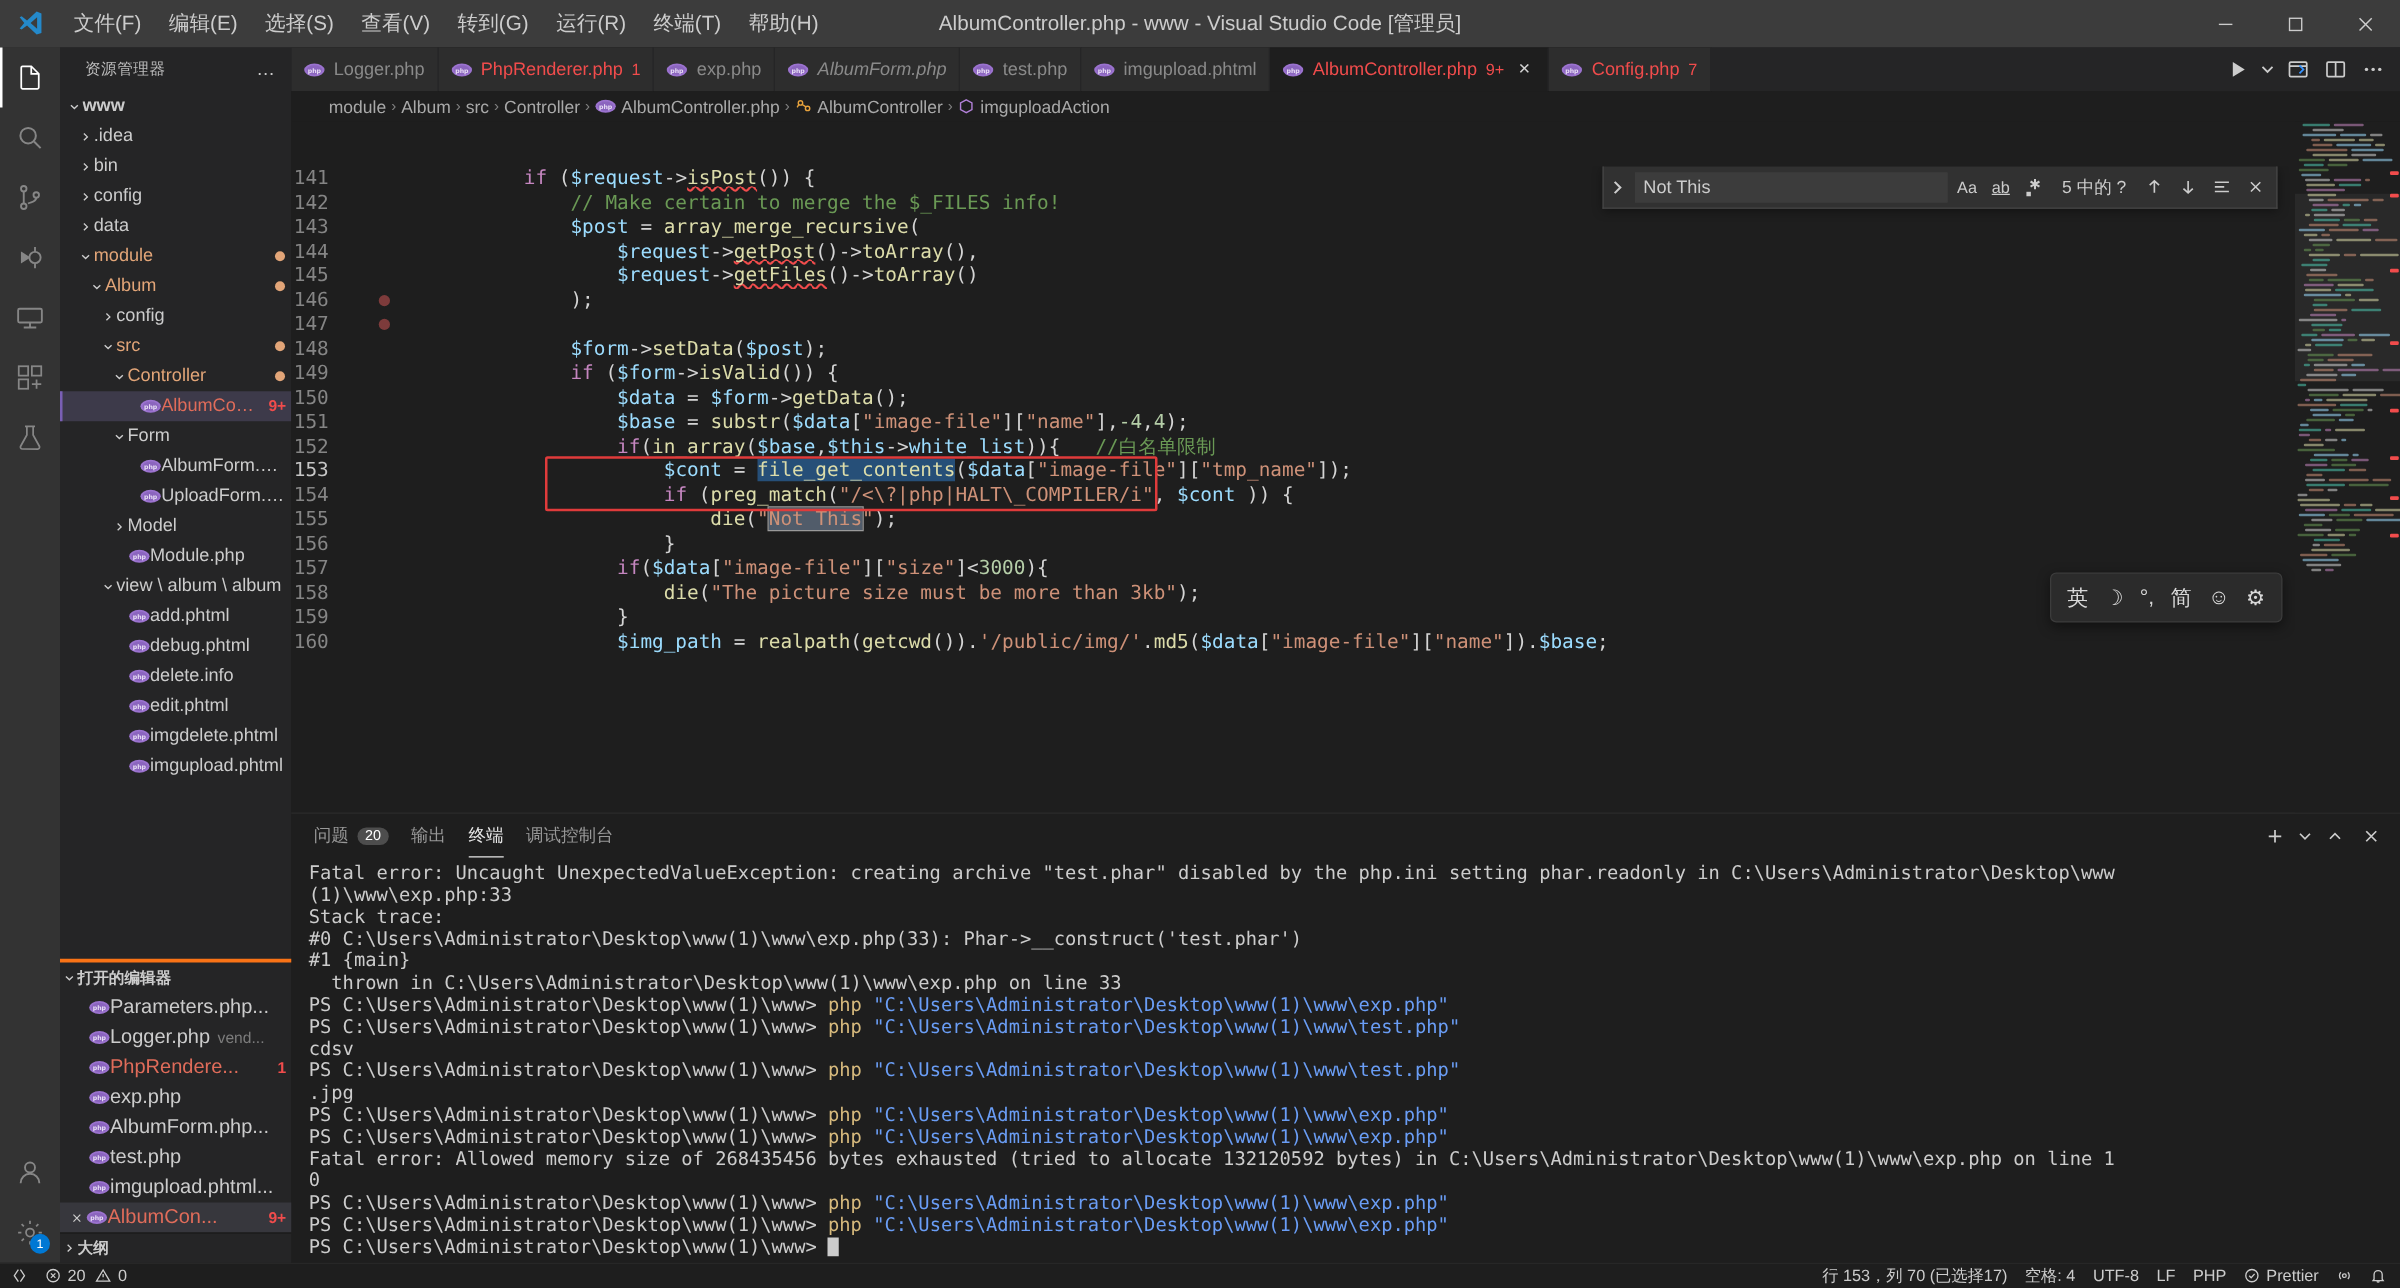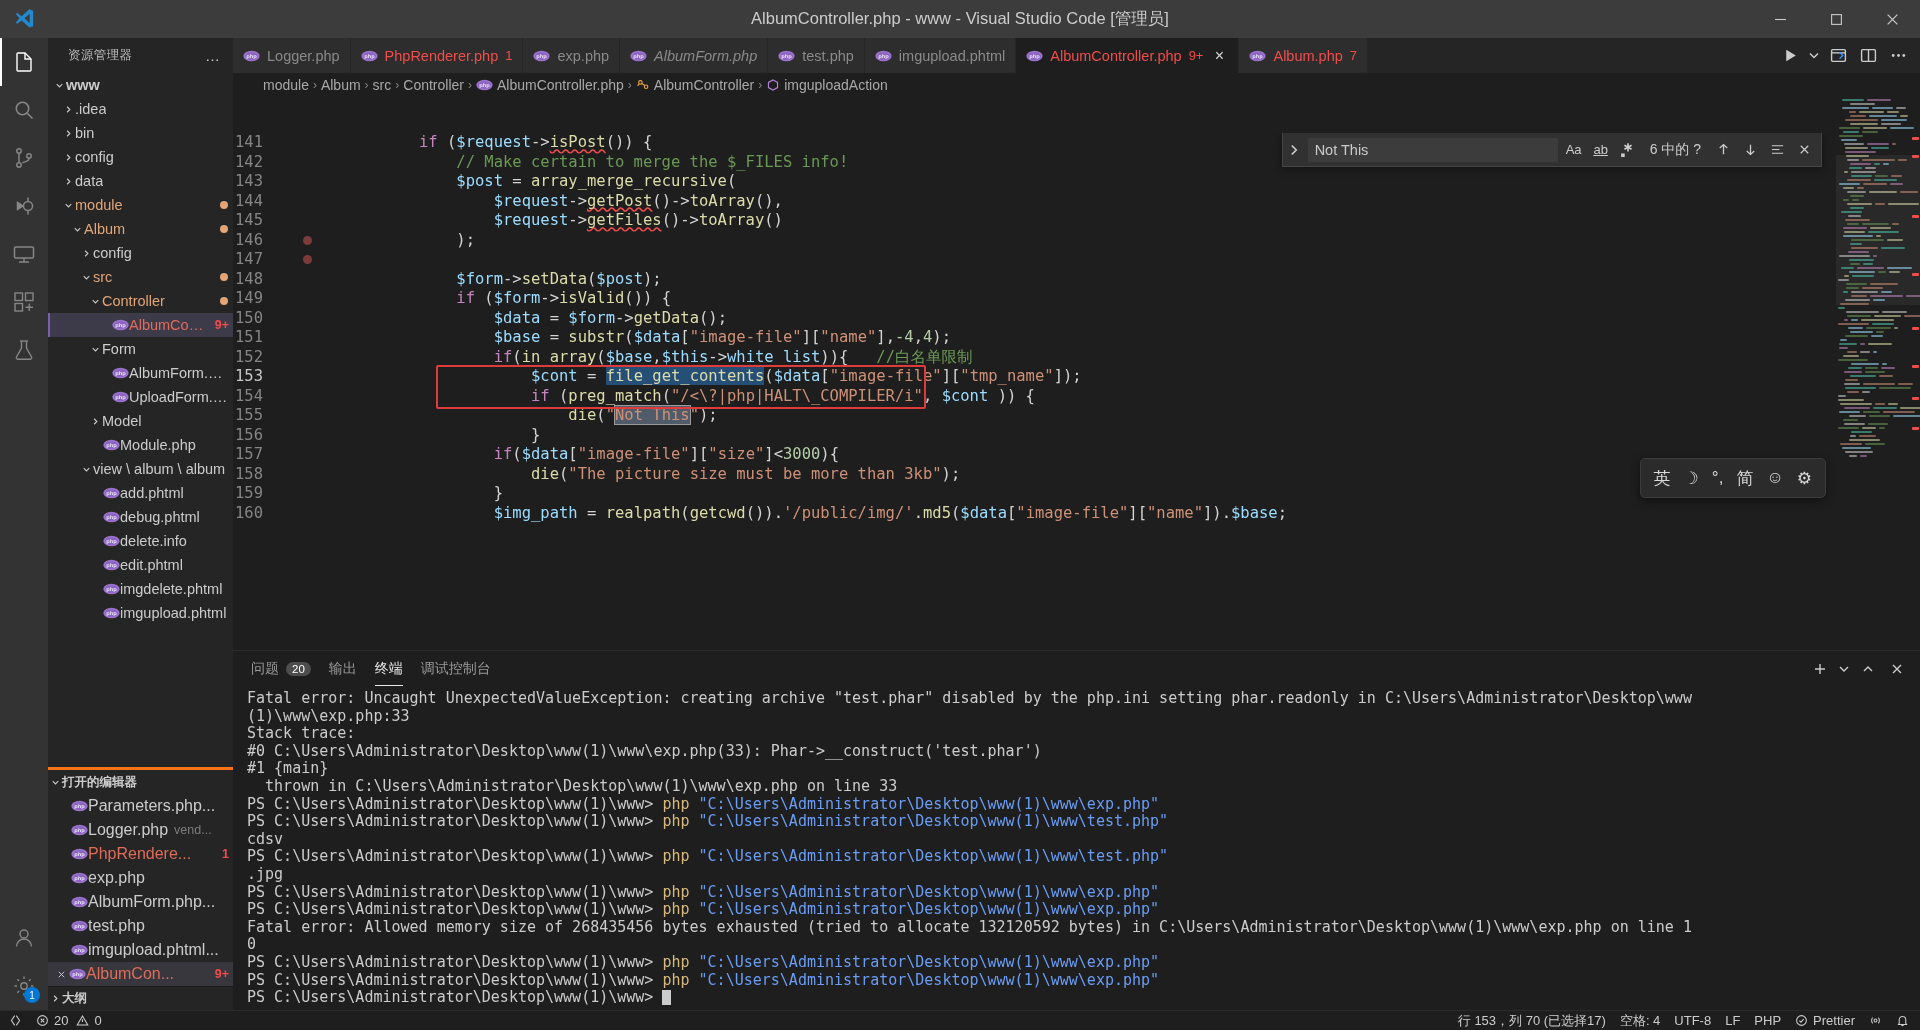--- a/index.html
+++ b/index.html
@@ -232,20 +232,30 @@
   #sb-right{ margin-left:auto; display:flex; align-items:center; height:100%; }
 </style>
 </head>
 <body>
 
 <div id="titlebar">
   <div id="vs-logo">
     <svg viewBox="0 0 24 24">
         <path fill="#2489ca" d="M17.8 1.3 9.4 9.1 4.7 5.5 3 6.4l4 4.9-4 4.9 1.7.9 4.7-3.6 8.4 7.8L22 20V3.1l-4.2-1.8zm.4 5.1v9.9l-5.7-5 5.7-4.9z"></path>
       </svg>
+  </div>
+  <div id="menubar">
+    <div class="menu-item">文件(F)</div>
+    <div class="menu-item">编辑(E)</div>
+    <div class="menu-item">选择(S)</div>
+    <div class="menu-item">查看(V)</div>
+    <div class="menu-item">转到(G)</div>
+    <div class="menu-item">运行(R)</div>
+    <div class="menu-item">终端(T)</div>
+    <div class="menu-item">帮助(H)</div>
   </div>
   <div id="win-title">AlbumController.php - www - Visual Studio Code [管理员]</div>
   <div id="win-ctrl">
     <div class="wbtn">
       <svg viewBox="0 0 12 12">
           <rect x="1" y="5.5" width="10" height="1" fill="currentColor"></rect>
         </svg>
     </div>
     <div class="wbtn">
       <svg viewBox="0 0 12 12">
@@ -752,21 +762,21 @@
             <span class="tab-x">×</span>
           </div>
           <div class="tab err">
             <span style="display: flex;">
               <svg viewBox="0 0 24 16" style="width:17px;height:12px">
                 <ellipse cx="12" cy="8" rx="11.5" ry="7.3" fill="#9b72cf"></ellipse>
                 <ellipse cx="12" cy="8" rx="9" ry="5.3" fill="#7e5bb0" opacity=".55"></ellipse>
                 <text x="12" y="11" font-size="7" fill="#e6dcf5" text-anchor="middle" font-family="DejaVu Sans, sans-serif" font-weight="bold">php</text>
               </svg>
             </span>
-            <span class="tab-label">Album.php</span>
+            <span class="tab-label">Config.php</span>
             <span class="tab-badge" style="color: rgb(241, 76, 76);">7</span>
           </div>
         </div>
       <div id="tabactions">
         <div class="ta">
           <svg viewBox="0 0 16 16" fill="currentColor">
               <path d="M4 2.5 13 8l-9 5.5z"></path>
             </svg>
         </div>
         <div class="ta" style="width:16px">
@@ -862,21 +872,21 @@
           <div class="fw-opt">Aa</div>
           <div class="fw-opt">
               <span style="text-decoration:underline">ab</span>
             </div>
           <div class="fw-opt">
             <svg viewBox="0 0 16 16" fill="none" stroke="currentColor" stroke-width="1.2">
                 <path d="M8 3v6M5.4 4.5l5.2 3M10.6 4.5 5.4 7.5"></path>
                 <rect x="3" y="10.5" width="2.6" height="2.6" fill="currentColor" stroke="none"></rect>
               </svg>
           </div>
-          <div id="fw-count">6 中的 ?</div>
+          <div id="fw-count">5 中的 ?</div>
           <div class="fw-btn">
             <svg viewBox="0 0 16 16" fill="none" stroke="currentColor" stroke-width="1.4">
                 <path d="M8 13V3M4 6.5 8 2.8l4 3.7"></path>
               </svg>
           </div>
           <div class="fw-btn">
             <svg viewBox="0 0 16 16" fill="none" stroke="currentColor" stroke-width="1.4">
                 <path d="M8 3v10M4 9.5l4 3.7 4-3.7"></path>
               </svg>
           </div>

